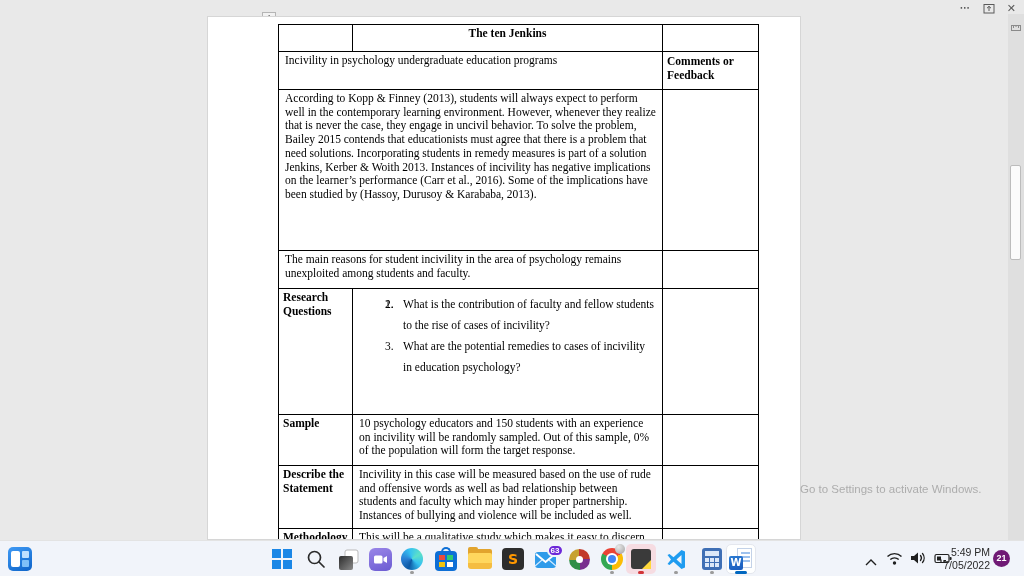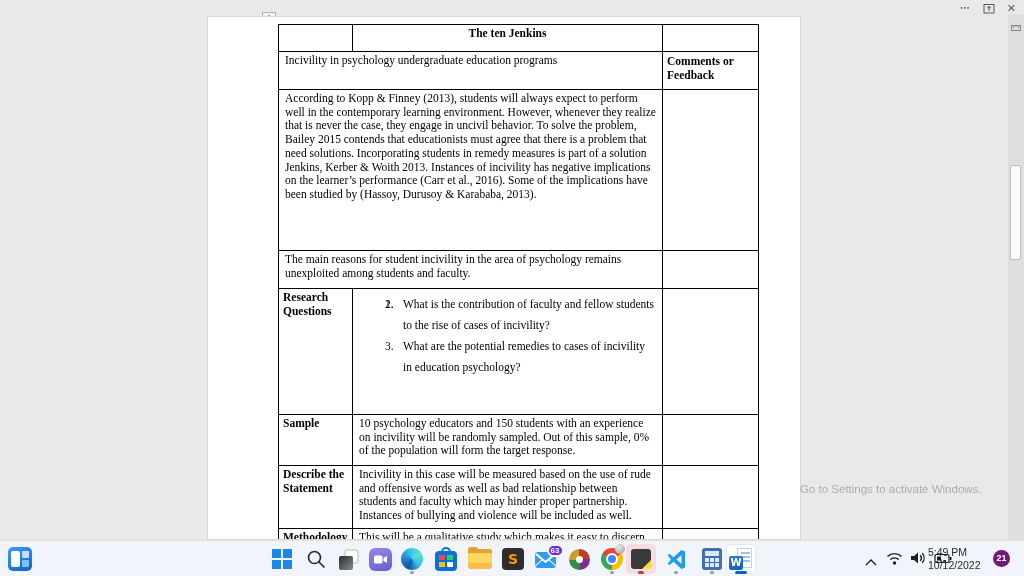--- a/index.html
+++ b/index.html
@@ -122,21 +122,21 @@
              font-weight:bold; font-size:10px; line-height:14px; text-align:center;
              border-radius:2px; font-family:"DejaVu Sans",sans-serif; }
   .mailw { position:relative; width:23px; height:21px; }
   .mail-badge { position:absolute; top:-5px; right:-7px; min-width:15px; height:13px;
                 background:#6d28d9; border:2px solid #f1f4fa; border-radius:8px;
                 color:#fff; font-size:8px; line-height:9px; text-align:center;
                 padding:0 2px; font-weight:bold; }
 
   
   .tray-icon { position:absolute; top:10px; color:#1f1f1f; }
-  .clock { position:absolute; top:5px; left:928px; width:62px; text-align:left;
+  .clock { position:absolute; top:5px; left:928px; width:62px; text-align:right;
            font-size:10.5px; line-height:13px; color:#2a2a2a; }
   .notif-badge { position:absolute; top:9px; left:993px; width:17px; height:17px;
                  border-radius:50%; background:#701a75; color:#fff; font-size:9px;
                  line-height:17px; text-align:center; font-weight:bold; }
 </style>
 </head>
 <body>
 
 <div class="titlebar">
   <div class="win-controls">
@@ -400,17 +400,17 @@
     <svg width="19" height="13" viewBox="0 0 19 13">
         <rect x="1" y="2.5" width="14" height="8" rx="1.5" fill="none" stroke="#1f1f1f" stroke-width="1.2"></rect>
         <rect x="15.6" y="5" width="2" height="3" rx="0.8" fill="#1f1f1f"></rect>
         <path d="M5 10.5 h5 v-2 h2 M7 10.5 v-3" fill="none" stroke="#1f1f1f" stroke-width="1.2"></path>
         <rect x="3" y="4.5" width="4" height="4" fill="#1f1f1f"></rect>
       </svg>
   </div>
 
   <div class="clock">
     <div>5:49 PM</div>
-    <div>10/12/2022</div>
+    <div>7/05/2022</div>
   </div>
 
   <div class="notif-badge">21</div>
 </div>
 
 </body></html>

